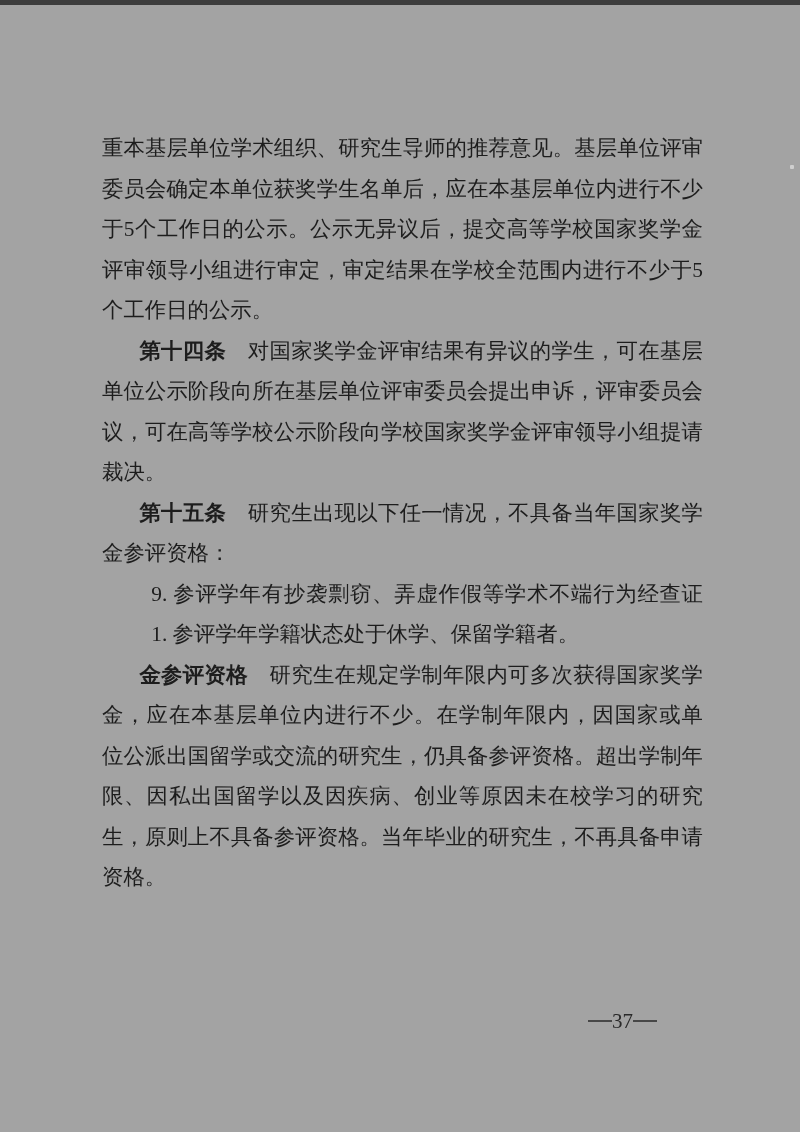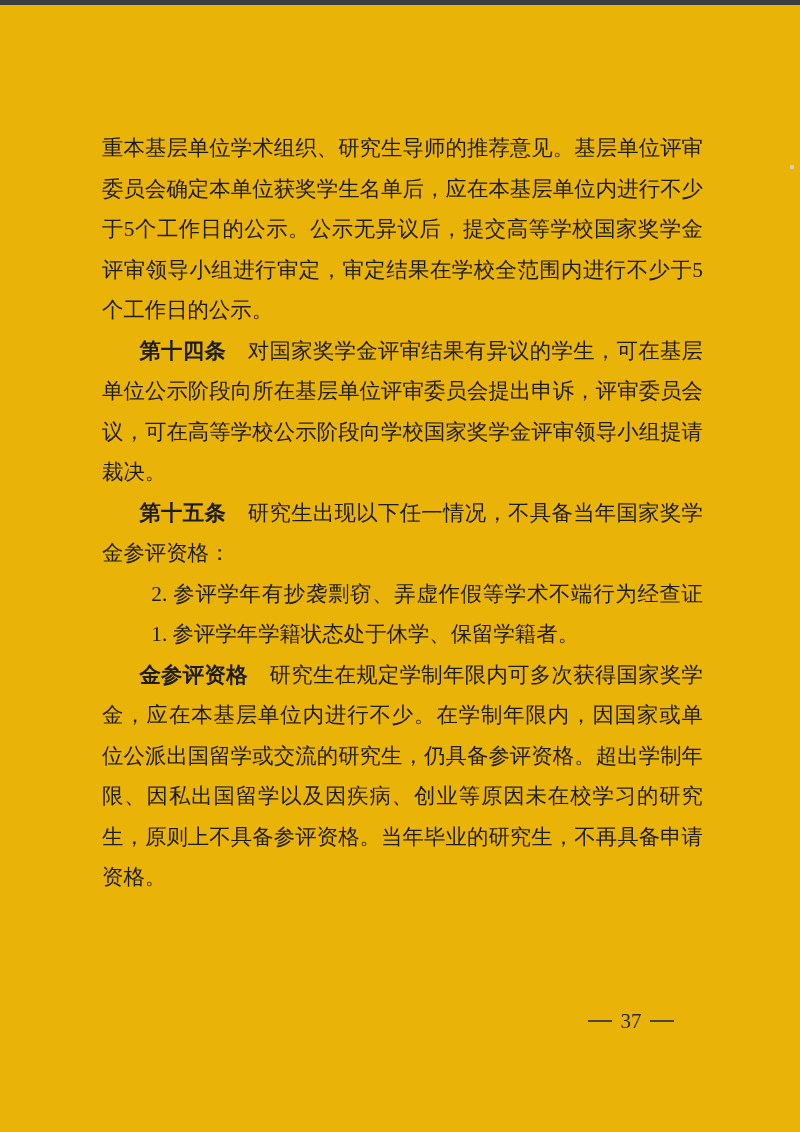--- a/index.html
+++ b/index.html
@@ -1,20 +1,20 @@
 <!DOCTYPE html>
 <html><head>
 <meta charset="utf-8">
 <style>
   html, body { margin: 0; padding: 0; }
   .page {
     position: relative;
     width: 800px;
     height: 1132px;
-    background: #eab308;
+    background: #a3a3a3;
     font-family: "Liberation Serif", serif;
     color: #1d1d1d;
     overflow: hidden;
   }
   
   .scan-top {
     position: absolute;
     top: 0; left: 0; right: 0;
     height: 5px;
     background: #3d3d3d;
@@ -49,21 +49,20 @@
   .ind-list { text-indent: 2.3em; }
   .lead { font-weight: bold; }
   .footer {
     position: absolute;
     left: 588px;
     top: 1008px;
     width: 86px;
     height: 26px;
     display: flex;
     align-items: center;
-    justify-content: space-between;
   }
   .footer .dash {
     width: 24px;
     height: 2px;
     background: #474747;
   }
   .footer .num {
     font-size: 21px;
     line-height: 1;
     color: #2a2a2a;
@@ -81,21 +80,21 @@
       <div class="line fill">委员会确定本单位获奖学生名单后，应在本基层单位内进行不少</div>
       <div class="line fill">于5个工作日的公示。公示无异议后，提交高等学校国家奖学金</div>
       <div class="line fill">评审领导小组进行审定，审定结果在学校全范围内进行不少于5</div>
       <div class="line">个工作日的公示。</div>
       <div class="line fill ind-head"><span class="lead">第十四条</span>　对国家奖学金评审结果有异议的学生，可在基层</div>
       <div class="line fill">单位公示阶段向所在基层单位评审委员会提出申诉，评审委员会</div>
       <div class="line fill">议，可在高等学校公示阶段向学校国家奖学金评审领导小组提请</div>
       <div class="line">裁决。</div>
       <div class="line fill ind-head"><span class="lead">第十五条</span>　研究生出现以下任一情况，不具备当年国家奖学</div>
       <div class="line">金参评资格：</div>
-      <div class="line fill ind-list">2. 参评学年有抄袭剽窃、弄虚作假等学术不端行为经查证</div>
+      <div class="line fill ind-list">9. 参评学年有抄袭剽窃、弄虚作假等学术不端行为经查证</div>
       <div class="line ind-list">1. 参评学年学籍状态处于休学、保留学籍者。</div>
       <div class="line fill ind-head"><span class="lead">金参评资格</span>　研究生在规定学制年限内可多次获得国家奖学</div>
       <div class="line fill">金，应在本基层单位内进行不少。在学制年限内，因国家或单</div>
       <div class="line fill">位公派出国留学或交流的研究生，仍具备参评资格。超出学制年</div>
       <div class="line fill">限、因私出国留学以及因疾病、创业等原因未在校学习的研究</div>
       <div class="line fill">生，原则上不具备参评资格。当年毕业的研究生，不再具备申请</div>
       <div class="line">资格。</div>
     </main>
 
   <div class="footer">

